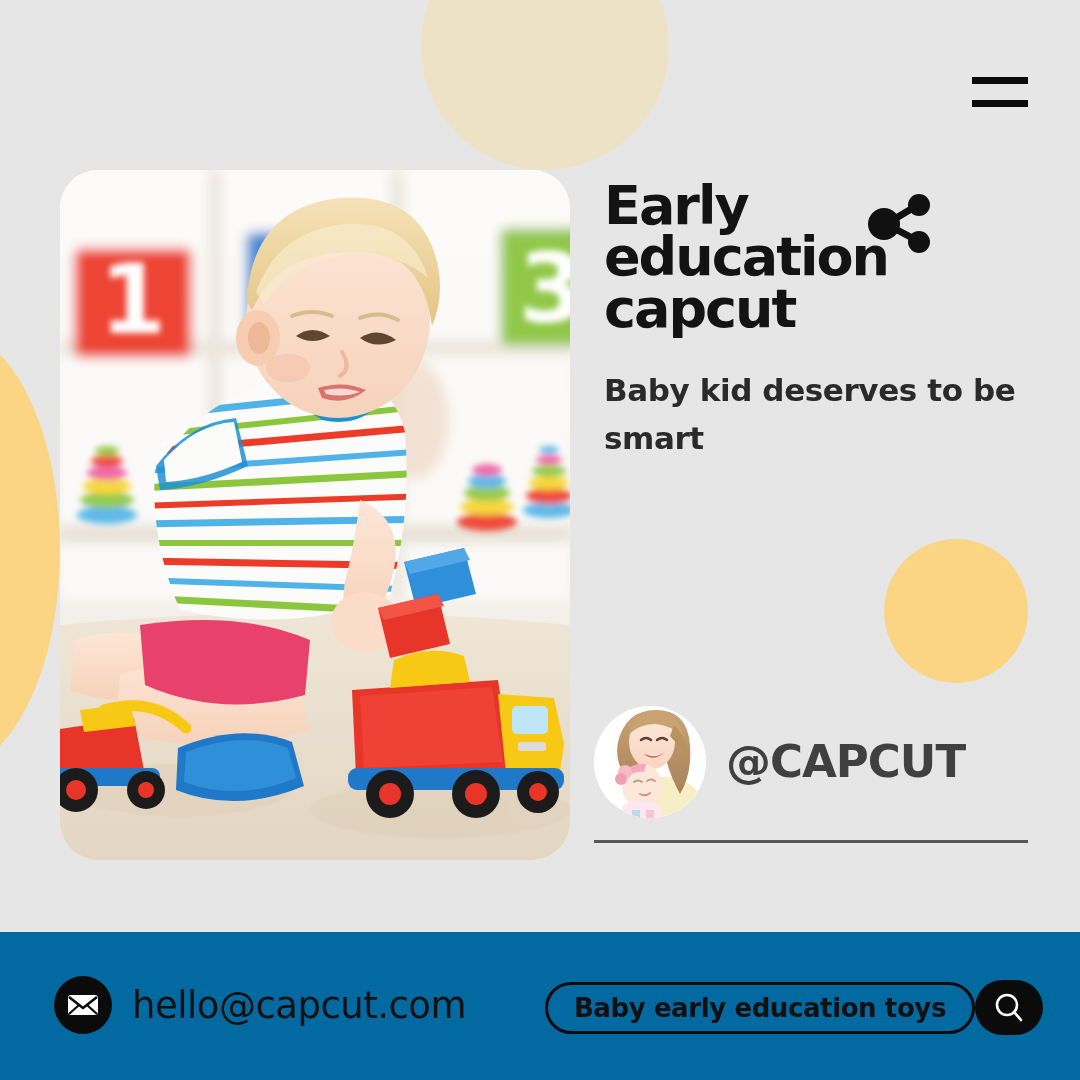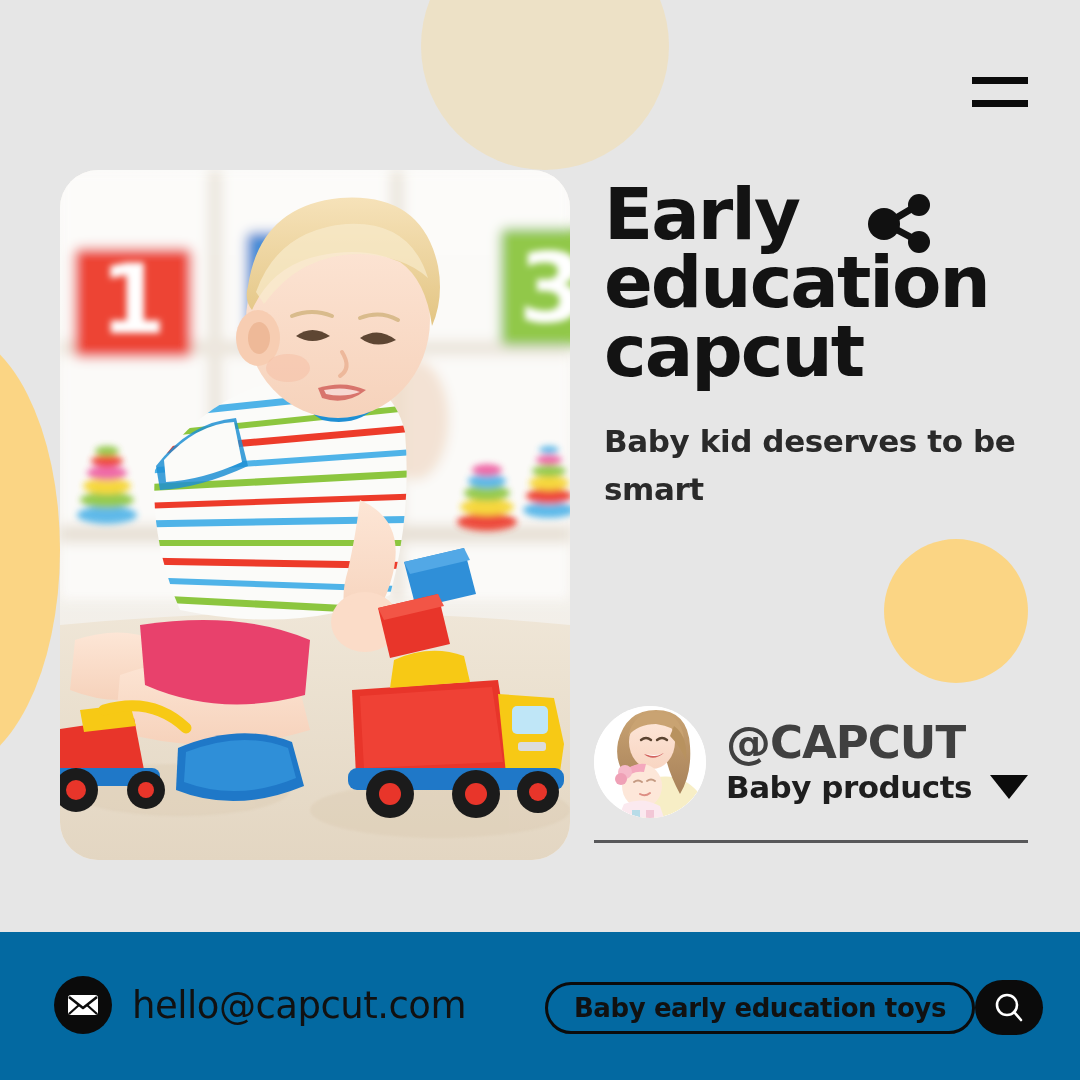--- a/index.html
+++ b/index.html
@@ -123,21 +123,21 @@
 
   
   .content {
     position: absolute;
     left: 604px;
     top: 180px;
     width: 430px;
     z-index: 4;
   }
   .headline {
-    font-size: 72px;
+    font-size: 54px;
     line-height: 0.95;
     font-weight: 700;
     color: #131313;
     letter-spacing: -2px;
     margin: 0;
     word-spacing: 2px;
   }
   .headline-line {
     display: block;
     white-space: nowrap;
@@ -558,24 +558,20 @@
             <circle cx="27" cy="73" r="6" fill="#efa0b6"></circle>
 
             <path d="M30 98 Q48 90 66 100 L70 112 L24 112 Z" fill="#fbe9ef"></path>
             <path d="M38 104 h8 v8 h-8 z" fill="#b8dce8"></path>
             <path d="M52 104 h8 v8 h-8 z" fill="#f2c7d6"></path>
           </g>
         </svg>
       </div>
       <div class="profile-text">
         <div class="profile-handle">@CAPCUT</div>
-        <div class="profile-sub-row">
-          <div class="profile-sub">Baby products</div>
-          <div class="caret"></div>
-        </div>
       </div>
     </div>
     <div class="profile-divider"></div>
   </div>
 
   <div class="footer">
     <div class="email-group">
       <div class="mail-badge">
         <svg width="32" height="24" viewBox="0 0 32 24" aria-hidden="true">
           <rect x="1" y="2" width="30" height="20" rx="3" fill="#ffffff"></rect>

